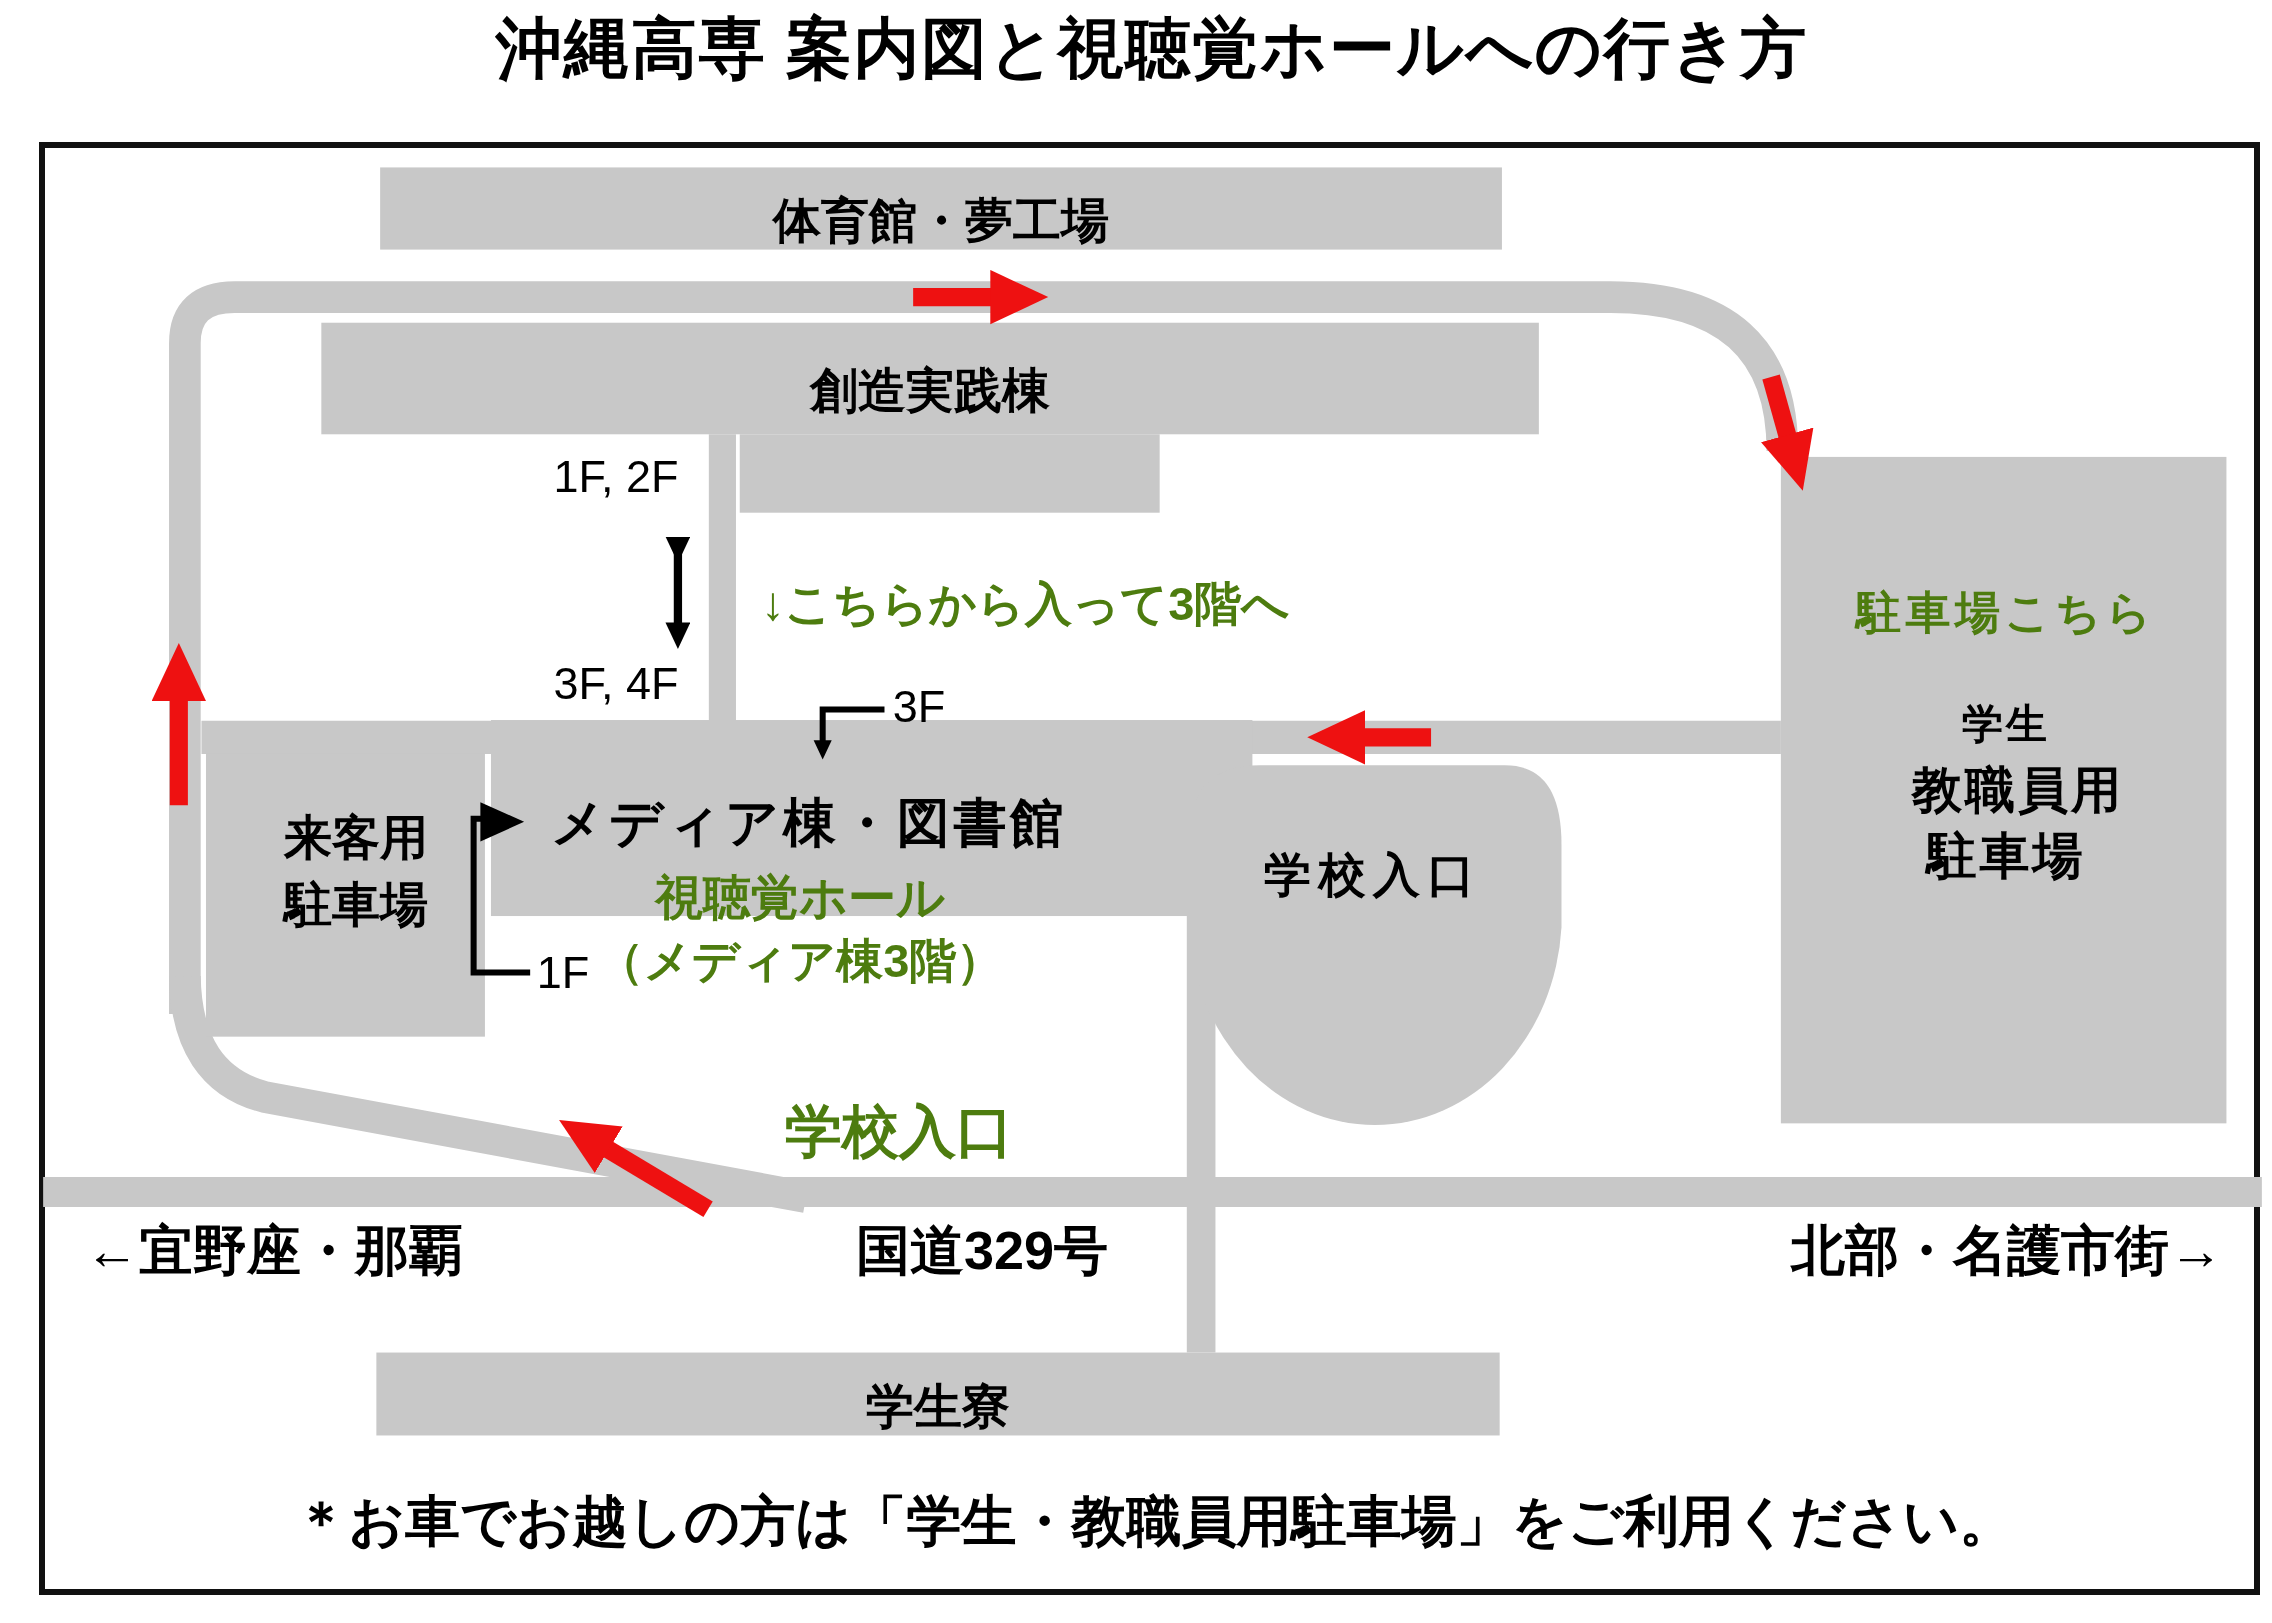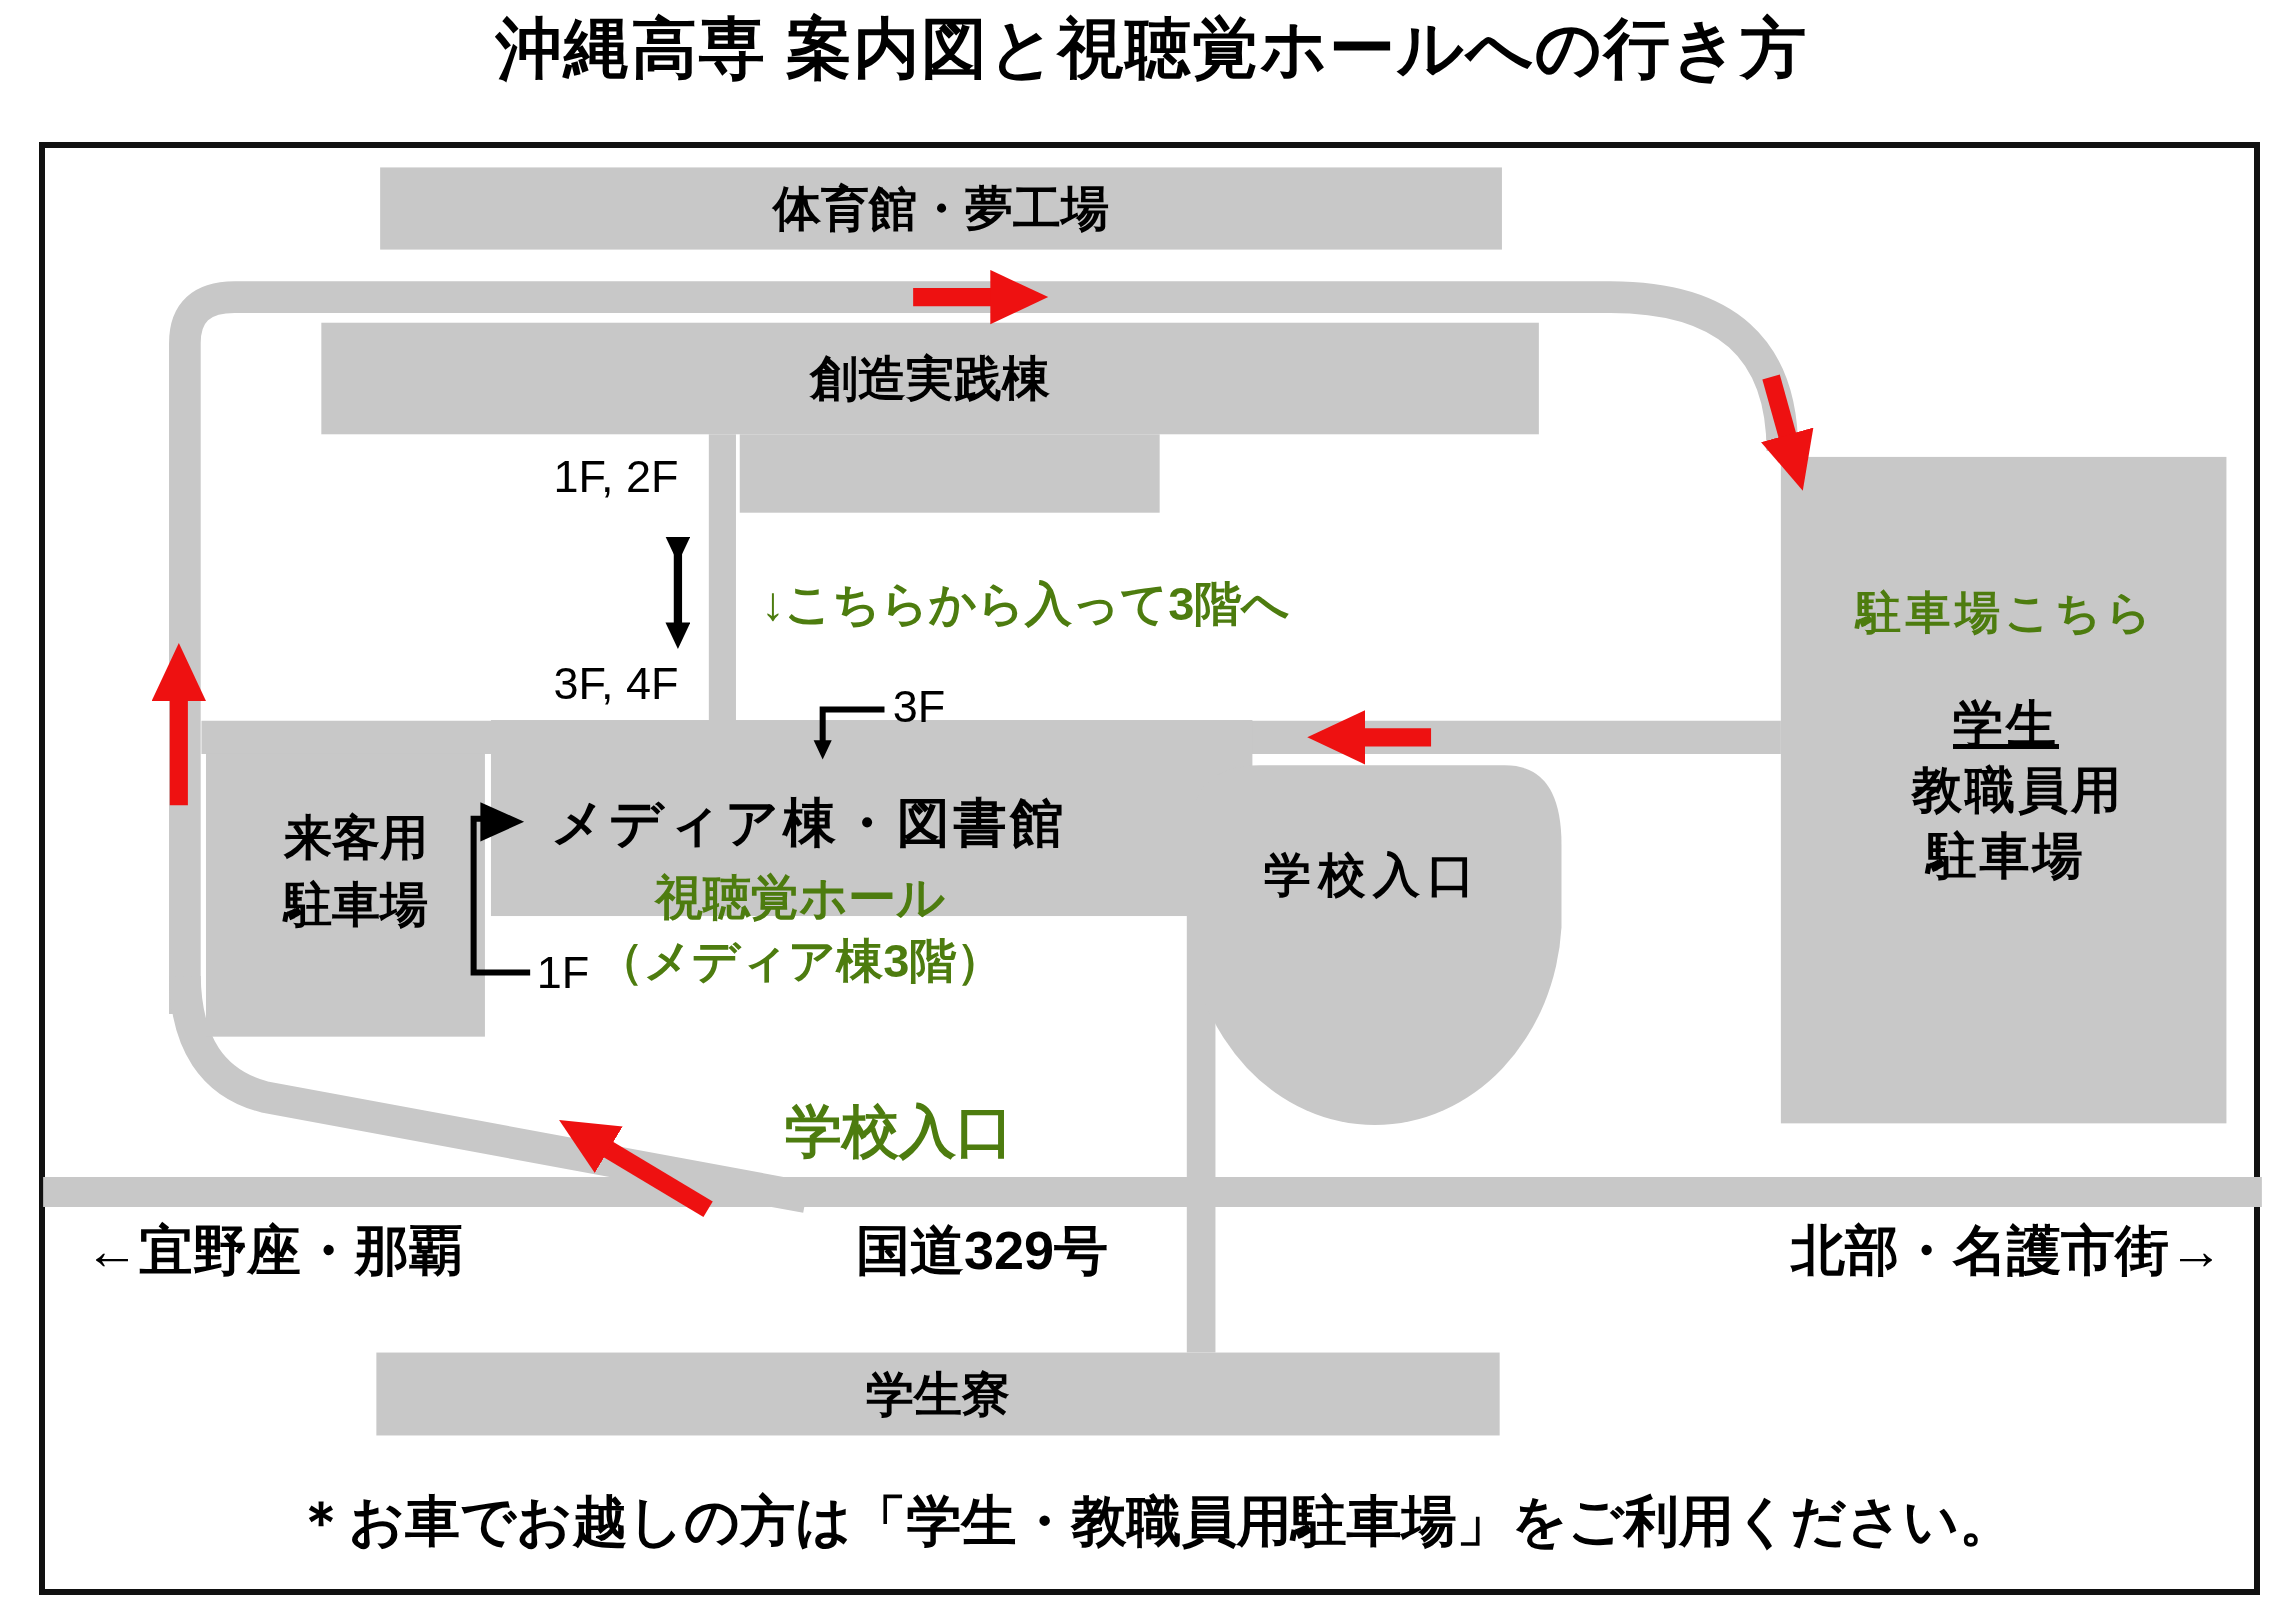--- a/index.html
+++ b/index.html
@@ -5,21 +5,21 @@
   html,body{margin:0;padding:0;background:#ffffff;}
   body{width:2273px;height:1624px;position:relative;overflow:hidden;
        font-family:"Liberation Sans","DejaVu Sans",sans-serif;}
   #canvas{position:absolute;left:16px;top:0;width:2273px;height:1556px;border-radius:13px;}
   .lbl{position:absolute;font-weight:700;white-space:nowrap;color:#000;
        transform:translate(-50%,-50%);line-height:1;}
   .anchor-left{transform:translate(0,-50%);}
   .anchor-right{transform:translate(-100%,-50%);}
   .red{color:#4d7c0f;}
   .title{font-size:66px;font-weight:800;letter-spacing:1.5px;}
-  .bldg-lbl{font-size:48px;}
+  .bldg-lbl{font-size:48px;margin-top:12px;}
   .small-f{font-size:45px;font-weight:400;}
   svg{position:absolute;left:0;top:0;}
   #map-border{position:absolute;left:22.6px;top:142px;width:2221px;height:1453px;
       border:6.8px solid #111;box-sizing:border-box;background:transparent;}
 </style>
 </head>
 <body>
 
 <div id="canvas">
 
@@ -83,21 +83,21 @@
     </g>
   </svg>
 
   <div class="lbl bldg-lbl" style="left:925px;top:209px;">体育館・夢工場</div>
   <div class="lbl bldg-lbl" style="left:914px;top:379px;">創造実践棟</div>
   <div class="lbl" style="left:793px;top:822px;font-size:53px;letter-spacing:3.8px;">メディア棟・図書館</div>
   <div class="lbl" style="left:340px;top:838px;font-size:48px;">来客用</div>
   <div class="lbl" style="left:340px;top:905px;font-size:48px;">駐車場</div>
   <div class="lbl" style="left:1357px;top:874px;font-size:47px;letter-spacing:7.5px;">学校入口</div>
   <div class="lbl red" style="left:1990px;top:612px;font-size:45px;letter-spacing:4.5px;">駐車場こちら</div>
-  <div class="lbl" style="left:1990px;top:724px;font-size:50px;letter-spacing:3px;text-decoration:underline;">学生</div>
+  <div class="lbl" style="left:1990px;top:724px;font-size:41px;letter-spacing:3px;">学生</div>
   <div class="lbl" style="left:1990px;top:790px;font-size:50px;letter-spacing:3px;margin-left:12px;">教職員用</div>
   <div class="lbl" style="left:1990px;top:856px;font-size:50px;letter-spacing:3px;">駐車場</div>
   <div class="lbl bldg-lbl" style="left:922px;top:1395px;">学生寮</div>
 
   <div class="lbl small-f" style="left:600px;top:476px;">1F, 2F</div>
   <div class="lbl small-f" style="left:600px;top:683px;">3F, 4F</div>
   <div class="lbl small-f" style="left:903px;top:706px;">3F</div>
   <div class="lbl small-f" style="left:547px;top:972px;">1F</div>
 
   <div class="lbl red anchor-left" style="left:745px;top:603px;font-size:47px;">↓こちらから入って3階へ</div>

